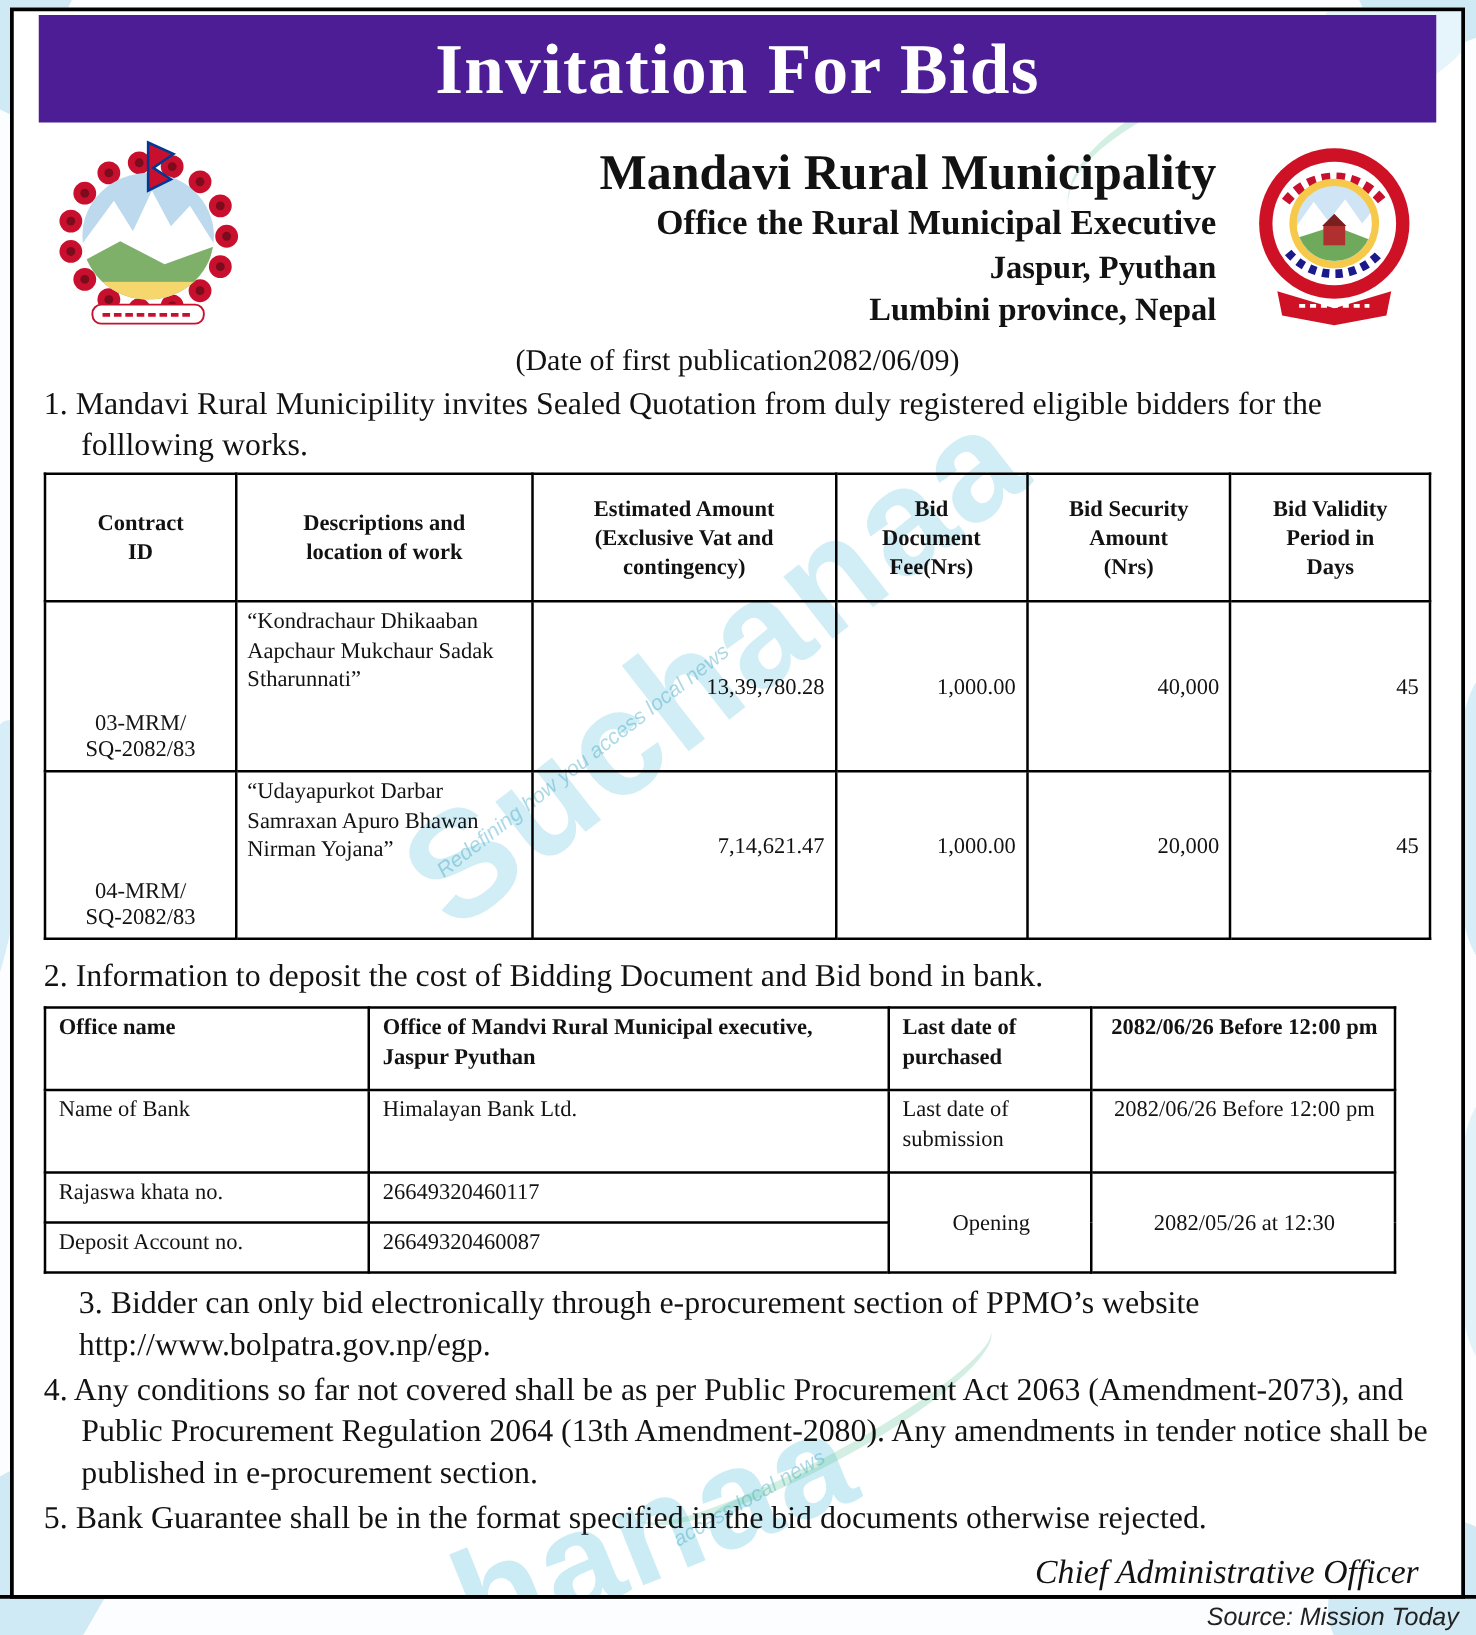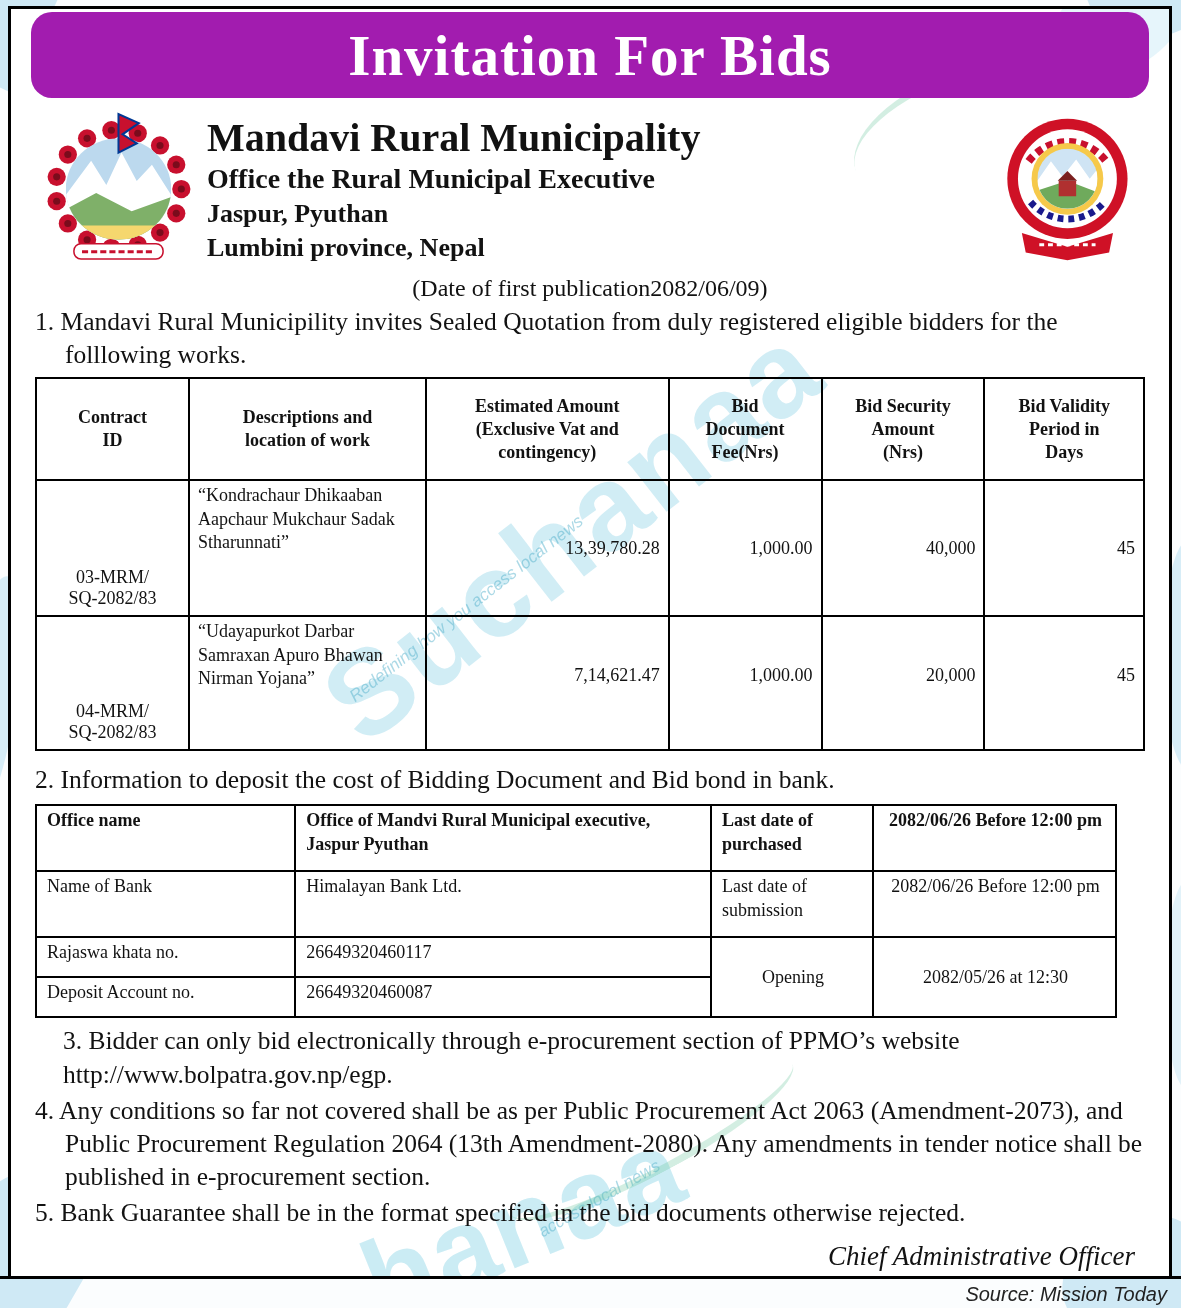--- a/index.html
+++ b/index.html
@@ -41,28 +41,28 @@
                border-top:7px solid rgba(110,200,160,0.30); border-radius:50%;
                transform:rotate(-18deg); pointer-events:none; }
   .wm-swoosh-b  { position:absolute; z-index:0; left:480px; top:1095px; width:320px; height:70px;
                border-bottom:7px solid rgba(110,200,160,0.30); border-radius:50%;
                transform:rotate(-28deg); pointer-events:none; }
   .wm-corner-tr { position:absolute; z-index:0; right:-24px; top:-34px; width:150px; height:95px;
                background:rgba(140,210,235,0.22); border-radius:50%;
                transform:rotate(-30deg); pointer-events:none; }
 
   
-  .banner { background:#a21caf; margin:3px -4px 0 -4px; height:86px;
-            display:flex; align-items:center; justify-content:center;border-radius:21px; }
+  .banner { background:#4c1d95; margin:3px -4px 0 -4px; height:86px;
+            display:flex; align-items:center; justify-content:center; }
   .banner-title { color:#ffffff; font-size:57px; font-weight:bold; letter-spacing:1px; }
 
   
   .header-row { display:flex; align-items:flex-start; margin-top:14px; }
   .logo { flex:0 0 172px; }
-  .header-center { flex:1; text-align:left; padding-top:2px; }
+  .header-center { flex:1; text-align:right; padding-top:2px; }
   .municipality   { font-size:40px; font-weight:bold; }
   .office-line    { font-size:28px; font-weight:bold; margin-top:2px; }
   .city-line      { font-size:26px; font-weight:bold; margin-top:4px; }
   .province-line  { font-size:26px; font-weight:bold; margin-top:4px; }
   .pub-date { text-align:center; font-size:24px; margin-top:7px; }
 
   
   .note { font-size:25.5px; line-height:1.3; margin-top:3px; }
   .hang { padding-left:30px; text-indent:-30px; }
   .ind  { margin-left:28px; }

